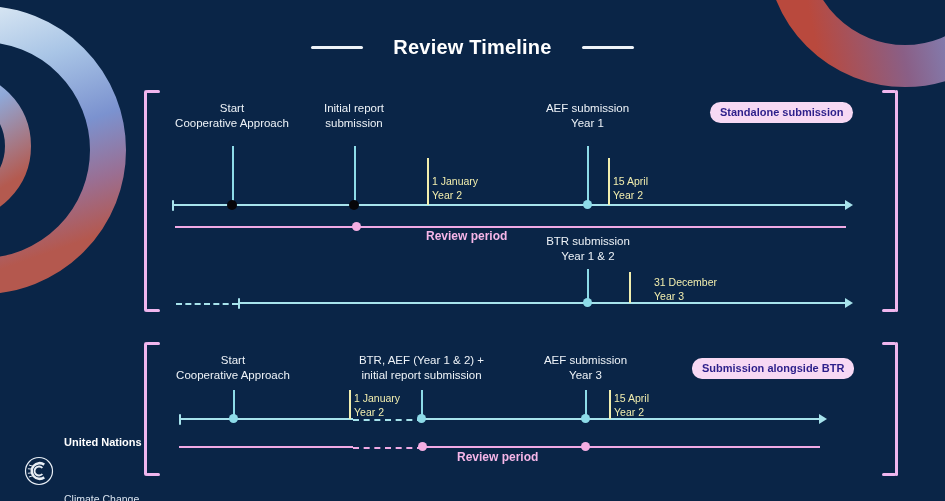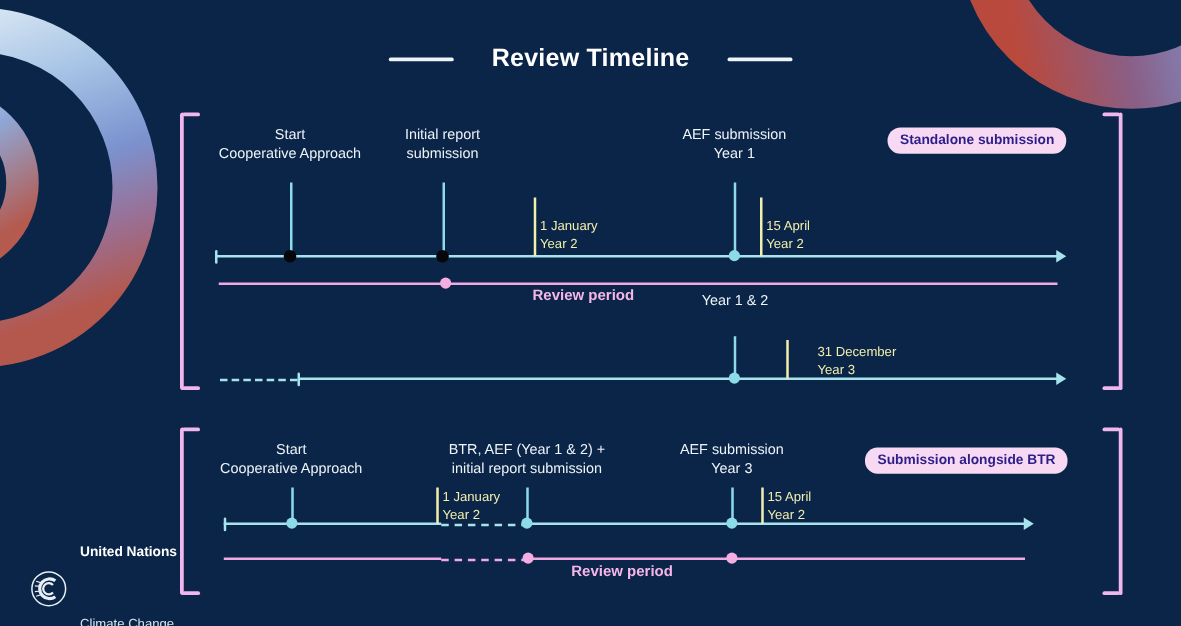--- a/index.html
+++ b/index.html
@@ -188,20 +188,21 @@
 <div class="review-label" style="left:426px;top:229px;">Review period</div>
 
 <div class="tl-dash" style="left:176px;top:303px;width:62px;"></div>
 <div class="axis-cap" style="left:238px;top:298px;"></div>
 <div class="tl-axis" style="left:239px;top:302px;width:607px;"></div>
 <div class="arrow" style="left:845px;top:298px;"></div>
 
 <div class="tick" style="left:587px;top:269px;height:34px;"></div>
 <div class="dot" style="left:583px;top:298px;"></div>
 <div class="evt-label" style="left:518px;top:234px;width:140px;">
+  <div>BTR submission</div>
   <div>Year 1 &amp; 2</div>
 </div>
 
 <div class="tick yellow" style="left:629px;top:272px;height:31px;"></div>
 <div class="date-label" style="left:634px;top:275px;margin-left:20px;">
   <div>31 December</div>
   <div>Year 3</div>
 </div>
 
 <div class="bracket left" style="left:144px;top:342px;width:17px;height:134px;">

